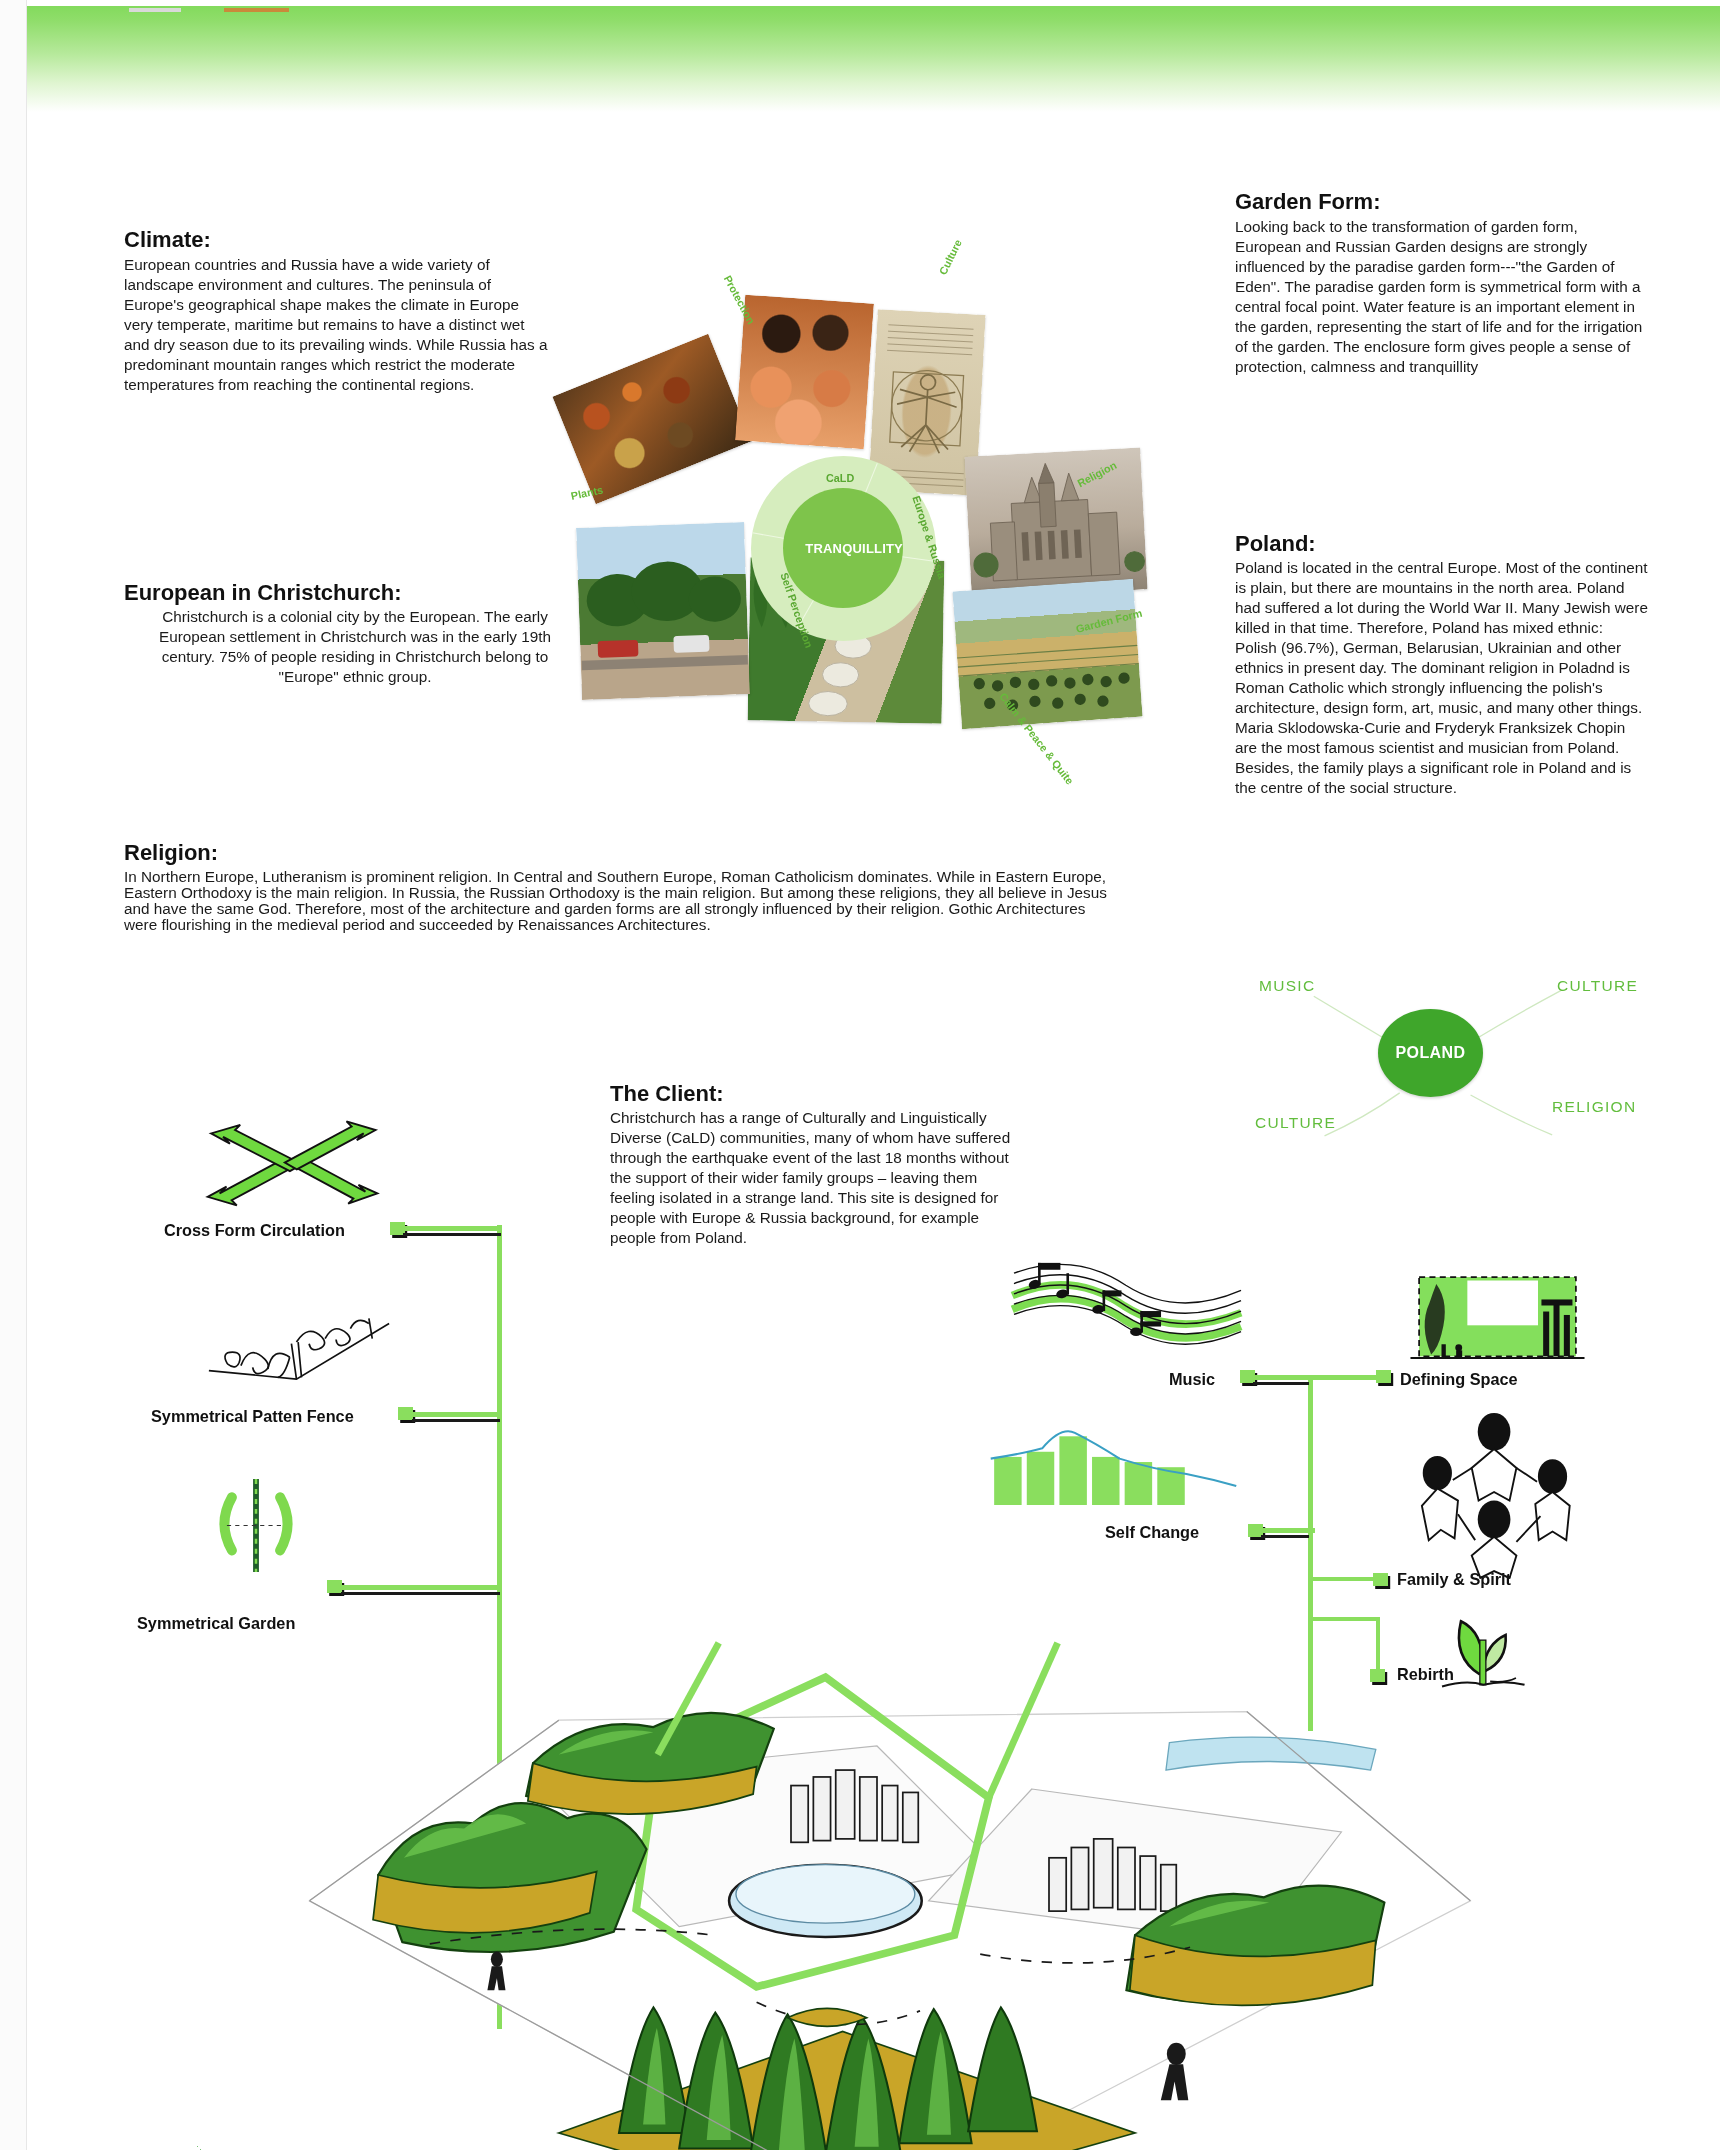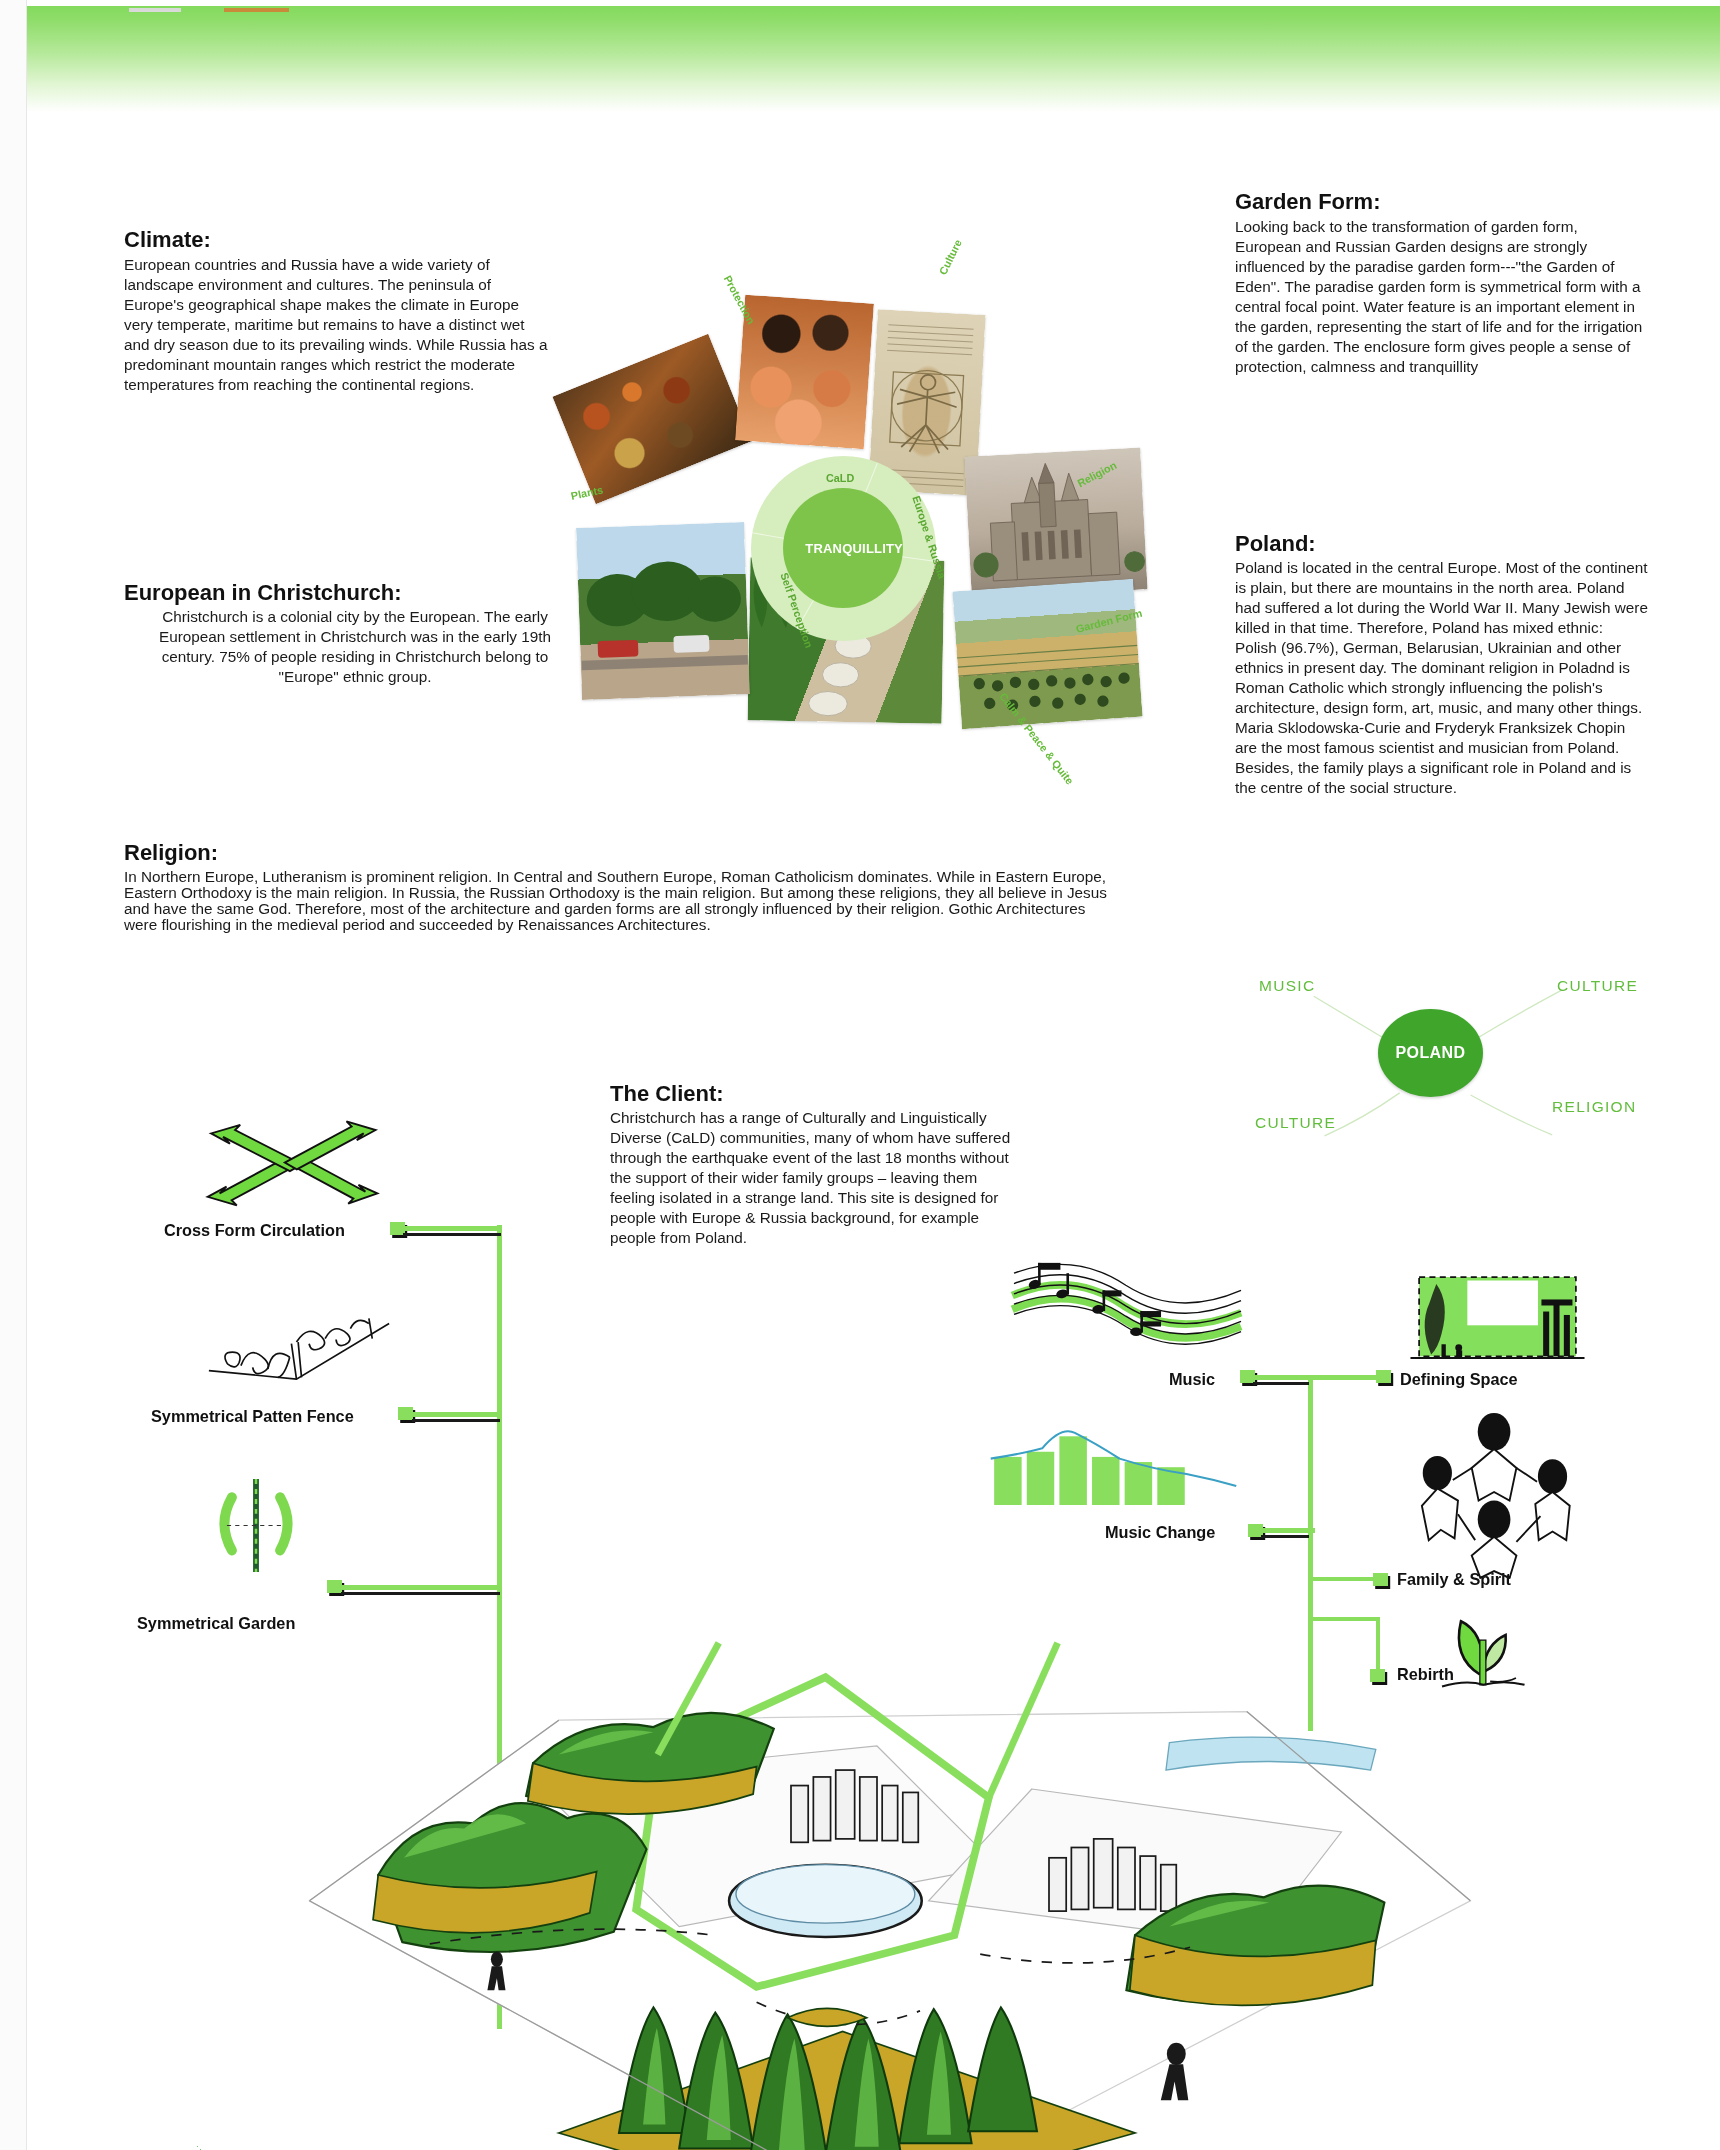--- a/index.html
+++ b/index.html
@@ -369,21 +369,21 @@
         <rect x="6" y="44" width="32" height="56"></rect>
         <rect x="44" y="38" width="32" height="62"></rect>
         <rect x="82" y="20" width="32" height="80"></rect>
         <rect x="120" y="44" width="32" height="56"></rect>
         <rect x="158" y="50" width="32" height="50"></rect>
         <rect x="196" y="56" width="32" height="44"></rect>
       </g>
       <path d="M2 46 Q40 40 62 34 Q84 8 100 16 Q124 28 152 46 Q190 58 230 64 Q260 70 288 78" stroke="#3aa0c4" stroke-width="2.4" fill="none"></path>
     </svg>
   </div>
-  <div class="lbl-b" style="left:1105px;top:1523px;">Music Change</div>
+  <div class="lbl-b" style="left:1105px;top:1523px;">Self Change</div>
   <div class="node-sq sh" style="left:1248px;top:1524px;"></div>
   <div class="conn" style="left:1259px;top:1528px;width:56px;height:4.7px;"></div>
   <div class="conn-dk" style="left:1261px;top:1535px;width:48px;height:3.4px;"></div>
 
   <div class="icon" style="left:1415px;top:1411px;width:159px;height:168px;">
     <svg viewBox="0 0 185 195" style="width:100%;height:100%;">
       <g fill="#111">
         <ellipse cx="92" cy="24" rx="19" ry="22"></ellipse>
         <ellipse cx="26" cy="72" rx="17" ry="20"></ellipse>
         <ellipse cx="160" cy="76" rx="17" ry="20"></ellipse>

